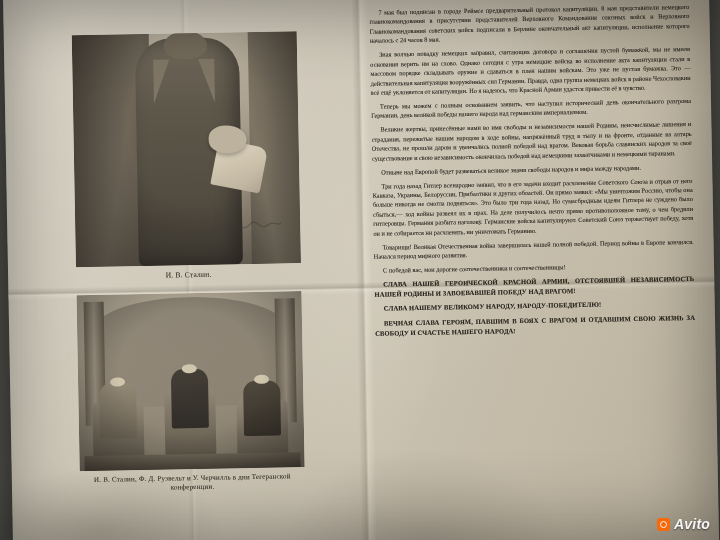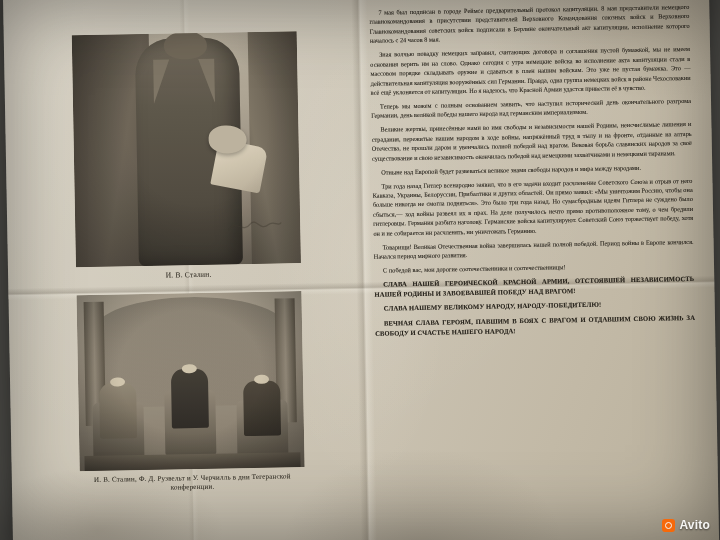--- a/index.html
+++ b/index.html
@@ -273,24 +273,25 @@
     position: absolute;
     left: 3px; top: 3px;
     width: 7px; height: 7px;
     border: 1.6px solid #fff;
     border-radius: 50%;
     box-sizing: border-box;
   }
   #watermark .wm-text {
     color: #ffffff;
     font-family: "Liberation Sans", sans-serif;
-    font-size: 12px;
+    font-size: 14px;
     font-weight: bold;
     letter-spacing: .2px;
     text-shadow: 0 1px 2px rgba(0,0,0,.6);
+    font-style: italic;
   }
 
   
   #vignette {
     position: absolute; inset: 0;
     pointer-events: none;
     box-shadow: inset 0 0 80px rgba(0,0,0,0.45);
   }
 </style>
 </head>

